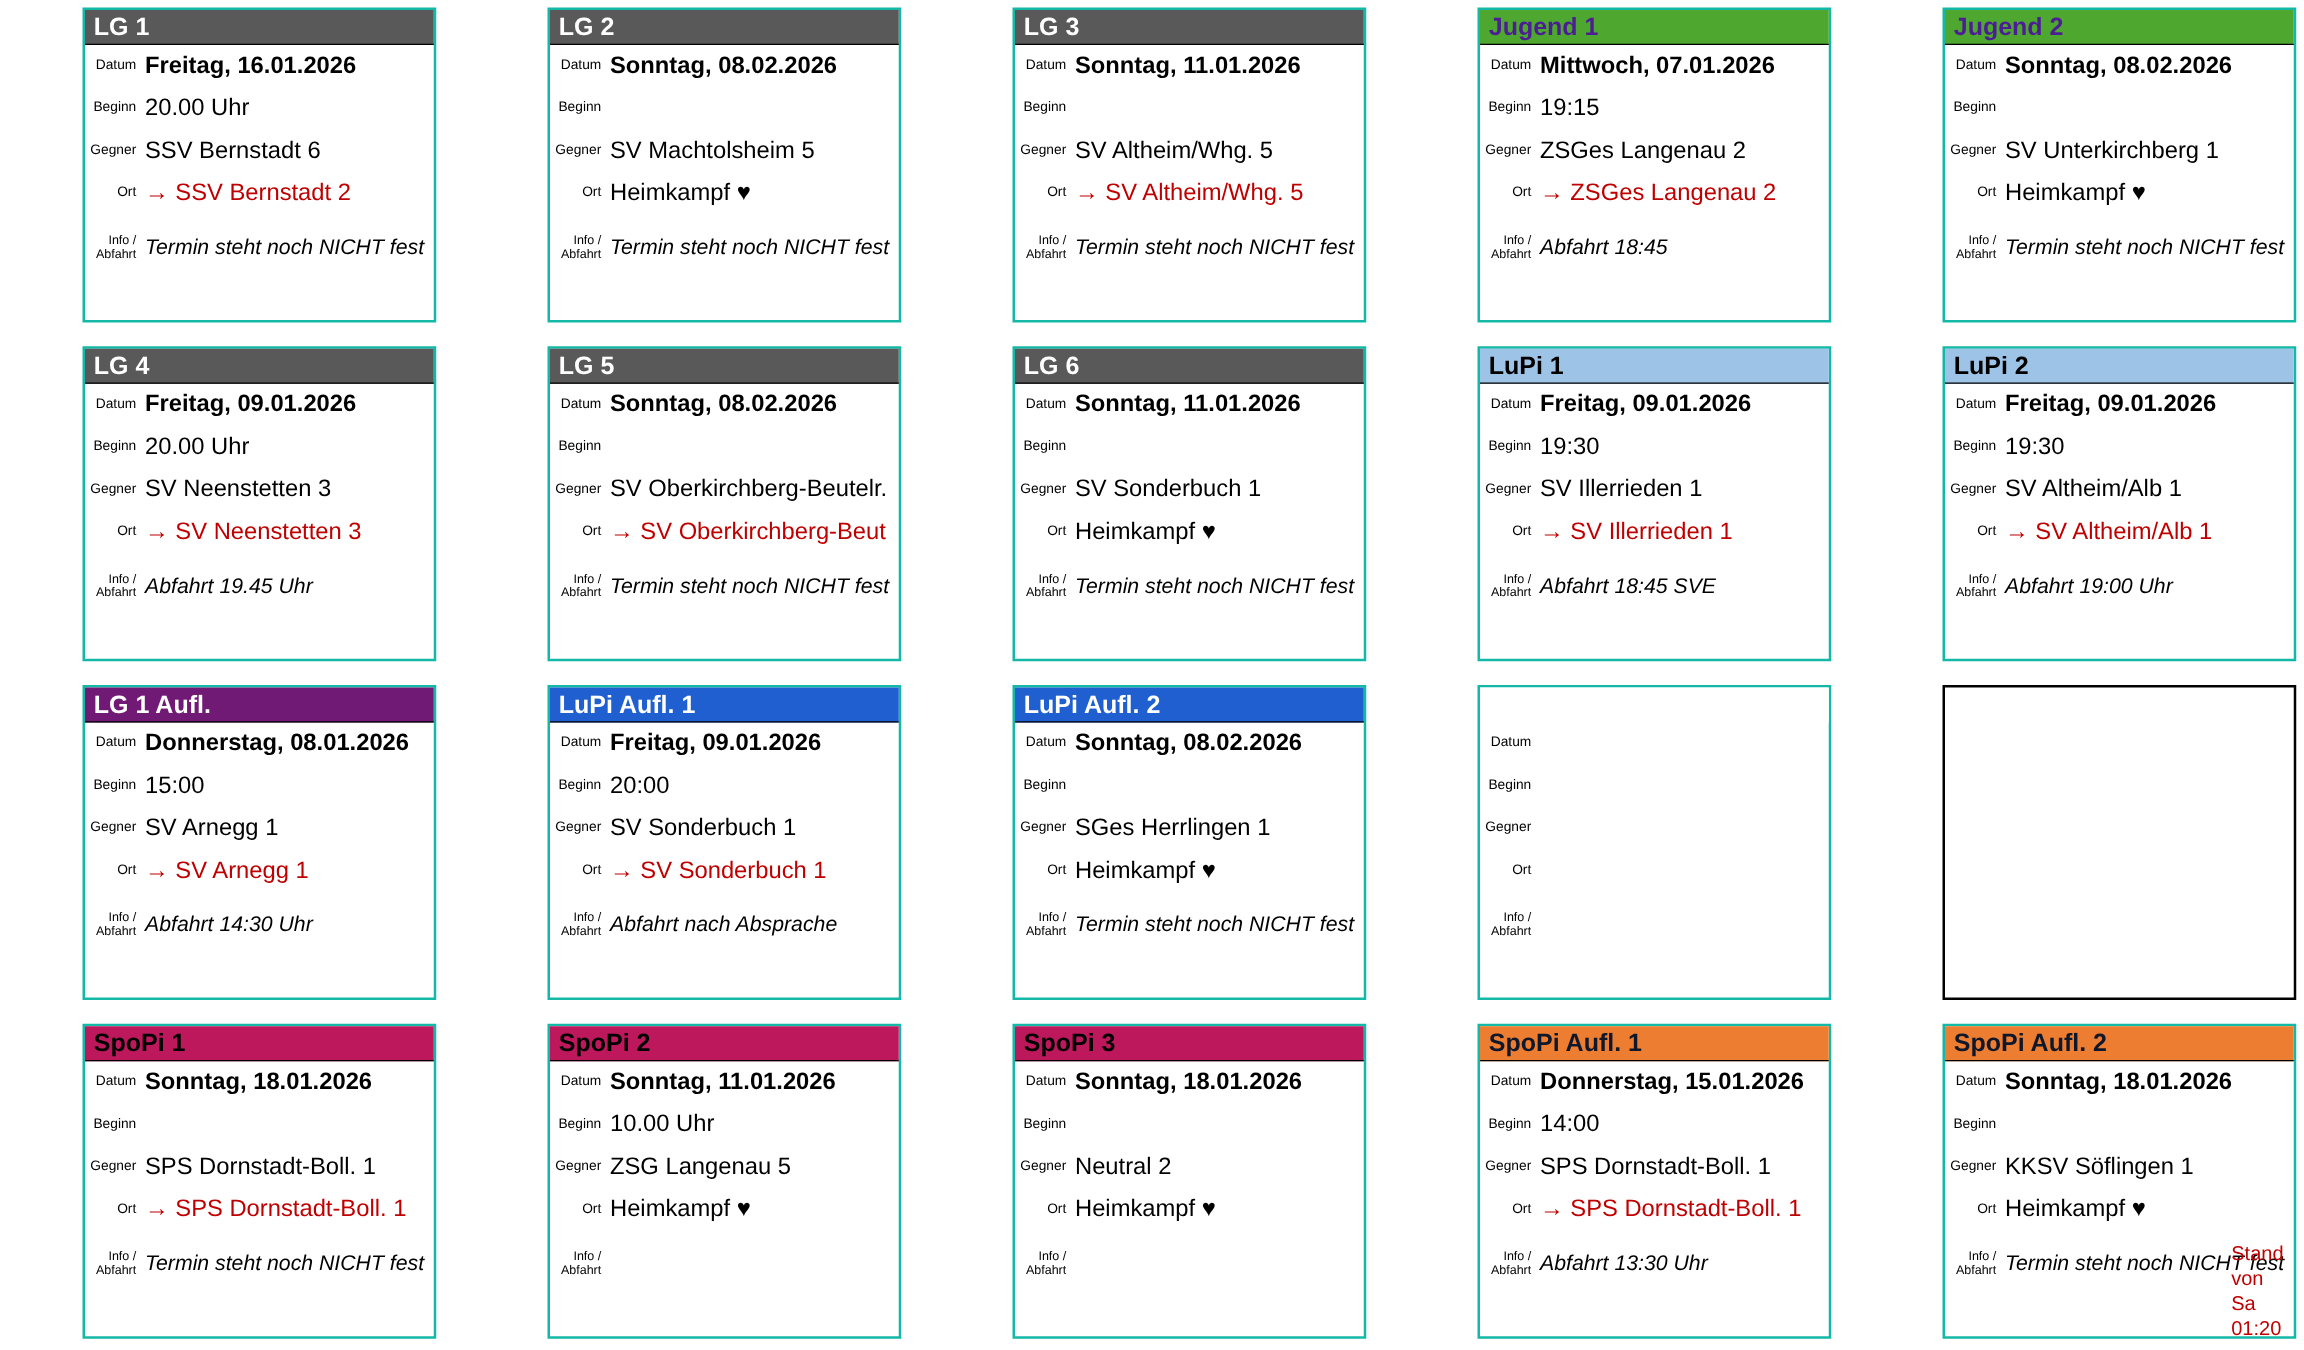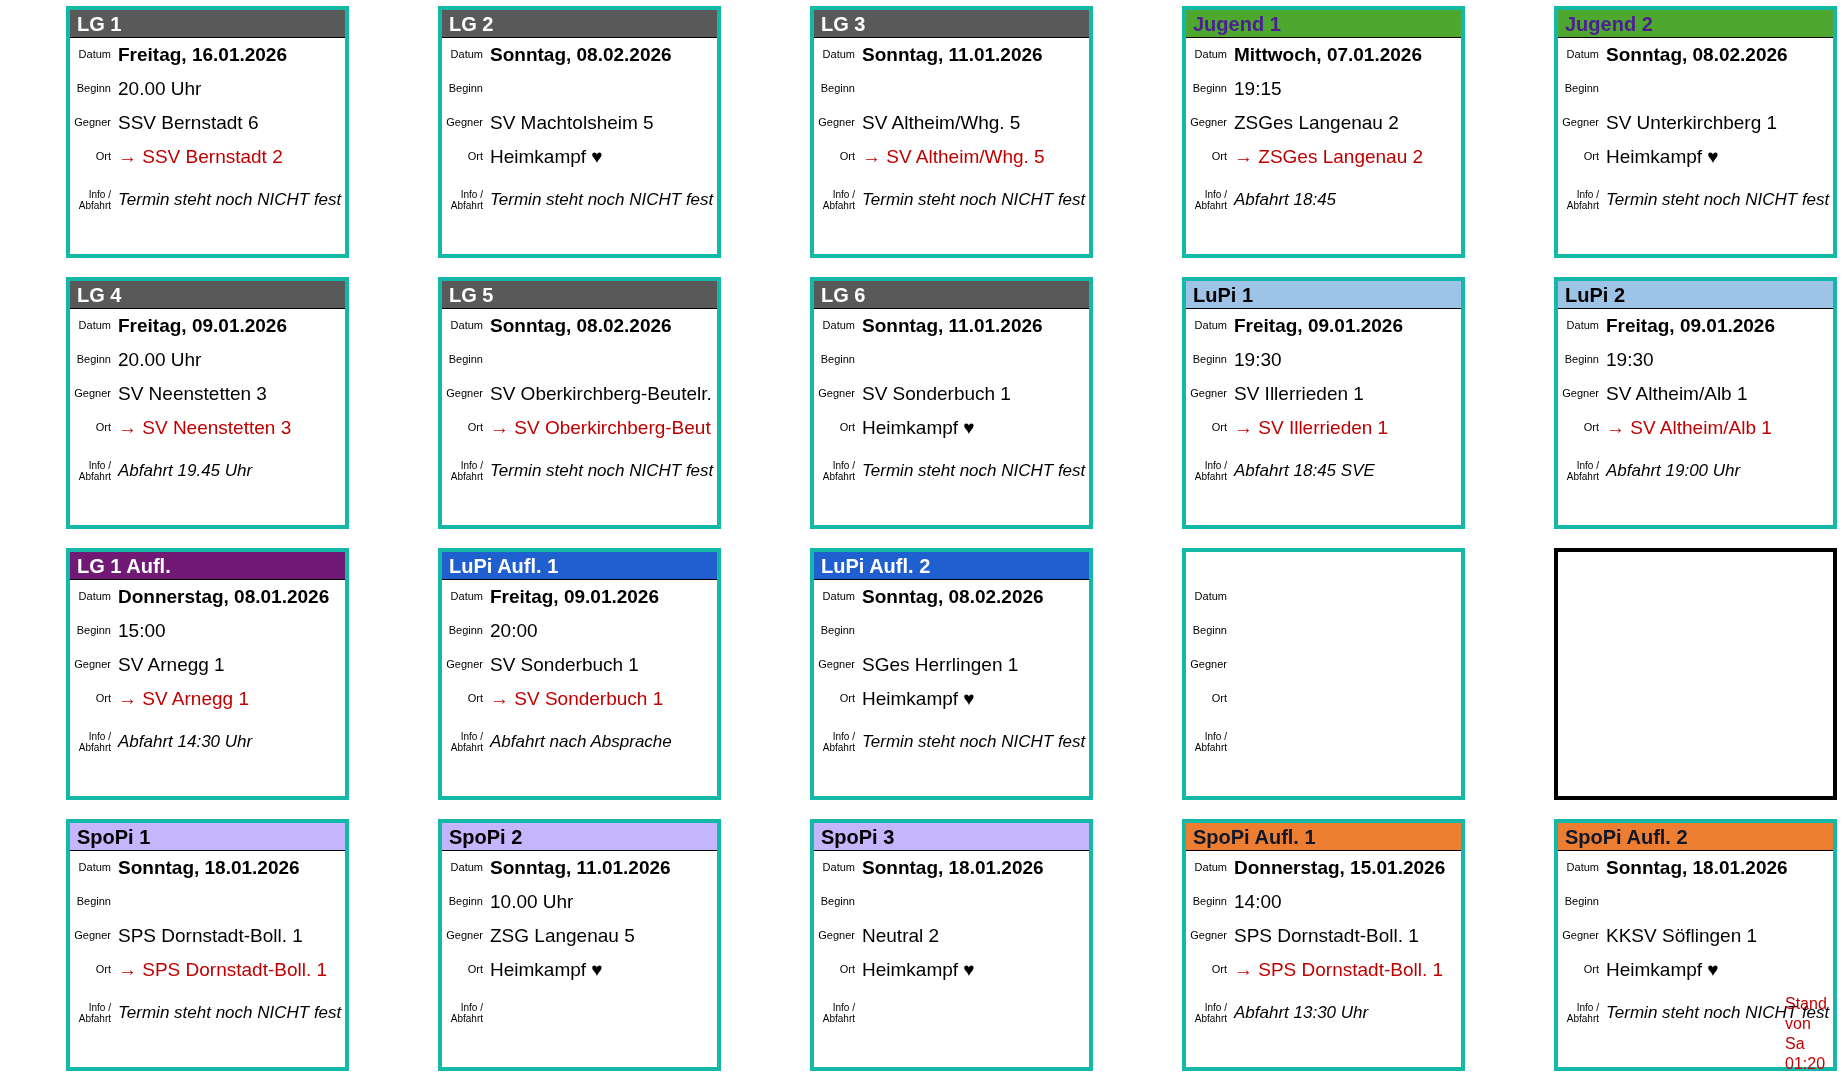--- a/index.html
+++ b/index.html
@@ -26,21 +26,21 @@
   .grid {
     display: grid;
     grid-template-columns: repeat(5, 360px);
     grid-auto-rows: 271px;
     column-gap: 12px;
     row-gap: 0px;
   }
 
   .card {
     width: 283px;
-    border: 4px solid #14b8a6;
+    border: 2px solid #14b8a6;
     box-sizing: border-box;
     background: #ffffff;
     position: relative;
     height: 252px;
   }
 
   .card-title {
     height: 28px;
     line-height: 28px;
     font-size: 20px;
@@ -83,21 +83,21 @@
   .row.info { height: 52px; align-items: center; }
   .row.info .lbl { font-size: 10px; line-height: 1.15; }
   .row.info .val { font-style: italic; font-size: 17px; }
 
   
   .hdr-grey  { background: #595959; color: #ffffff; }
   .hdr-green { background: #4ea72e; color: #4c1d95; }
   .hdr-lblue { background: #9dc3e6; color: #000000; }
   .hdr-black { background: #701a75; color: #ffffff; }
   .hdr-blue  { background: #1f5fd0; color: #ffffff; }
-  .hdr-yellow{ background: #c4b5fd; color: #000000; }
+  .hdr-yellow{ background: #be185d; color: #000000; }
   .hdr-orange{ background: #ed7d31; color: #0f172a; }
   .hdr-none  { background: #ffffff; color: #000000; border-bottom: none; }
 
   .stand {
     position: absolute;
     right: 2px;
     bottom: 6px;
     width: 56px;
     text-align: left;
     font-size: 16px;

